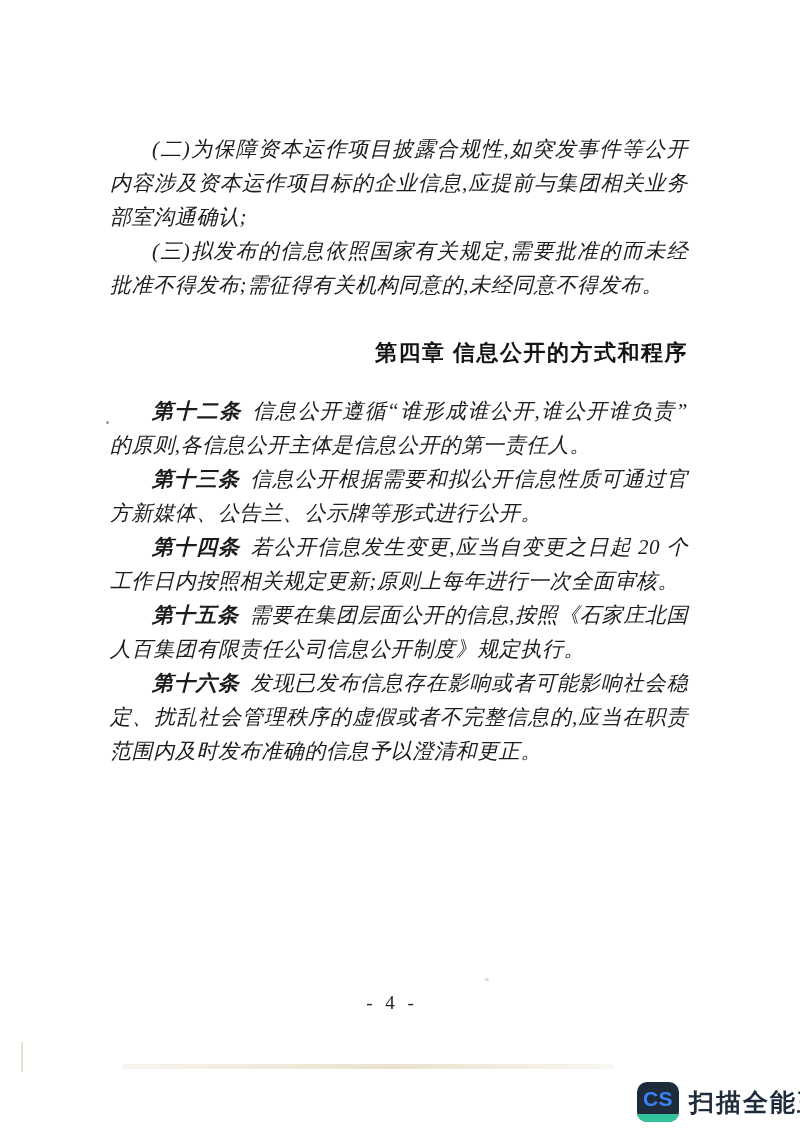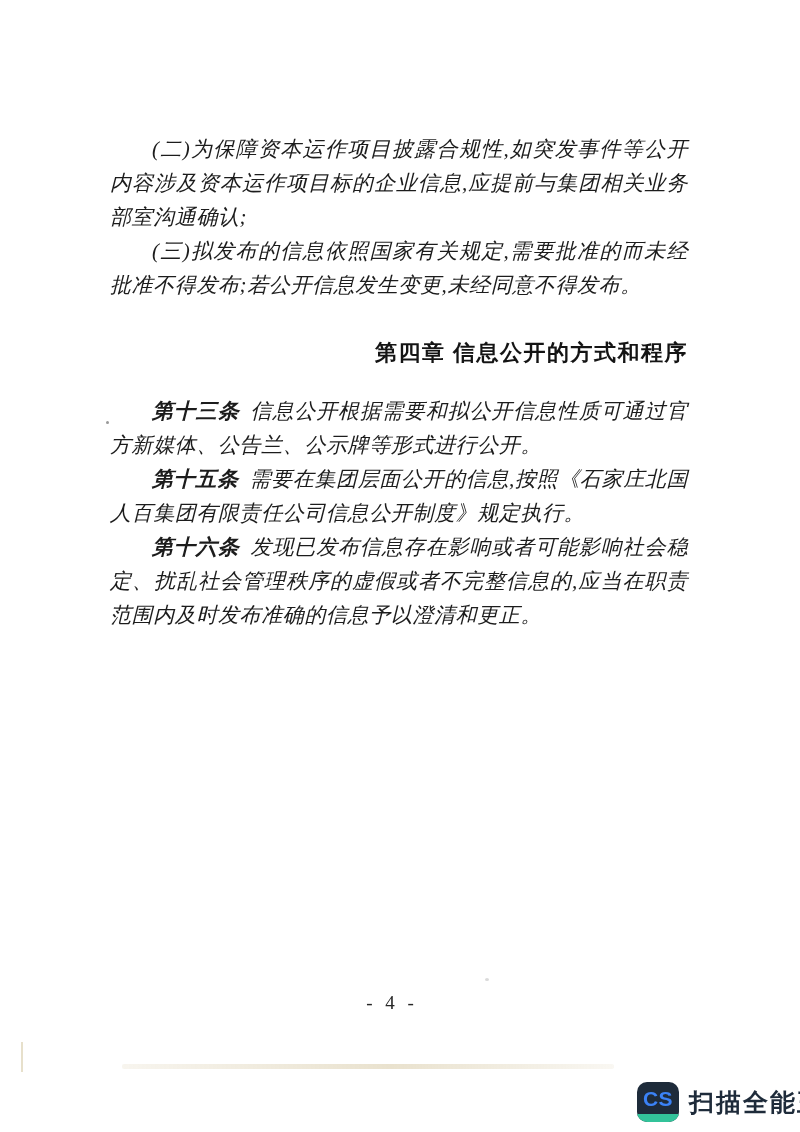--- a/index.html
+++ b/index.html
@@ -128,27 +128,29 @@
 </style>
 </head>
 <body style="background: rgb(255, 255, 255); color: rgb(28, 28, 28);">
 
 <div class="page">
 
   <main class="content">
 
     <p class="para">(二)为保障资本运作项目披露合规性,如突发事件等公开内容涉及资本运作项目标的企业信息,应提前与集团相关业务部室沟通确认;</p>
 
-    <p class="para">(三)拟发布的信息依照国家有关规定,需要批准的而未经批准不得发布;若公开信息发生变更,未经同意不得发布。</p>
+    <p class="para">(三)拟发布的信息依照国家有关规定,需要批准的而未经批准不得发布;需征得有关机构同意的,未经同意不得发布。</p>
 
     <h2 class="chapter chapter-4">第四章 信息公开的方式和程序</h2>
 
+    <p class="para article"><span class="term">第十二条</span><span>信息公开遵循“谁形成谁公开,谁公开谁负责”的原则,各信息公开主体是信息公开的第一责任人。</span></p>
 
     <p class="para article"><span class="term">第十三条</span><span>信息公开根据需要和拟公开信息性质可通过官方新媒体、公告兰、公示牌等形式进行公开。</span></p>
 
+    <p class="para article"><span class="term">第十四条</span><span>若公开信息发生变更,应当自变更之日起 20 个工作日内按照相关规定更新;原则上每年进行一次全面审核。</span></p>
 
     <p class="para article"><span class="term">第十五条</span><span>需要在集团层面公开的信息,按照《石家庄北国人百集团有限责任公司信息公开制度》规定执行。</span></p>
 
 
     <p class="para article"><span class="term">第十六条</span><span>发现已发布信息存在影响或者可能影响社会稳定、扰乱社会管理秩序的虚假或者不完整信息的,应当在职责范围内及时发布准确的信息予以澄清和更正。</span></p>
 
   </main>
 
   <div class="page-number">- 4 -</div>
 

